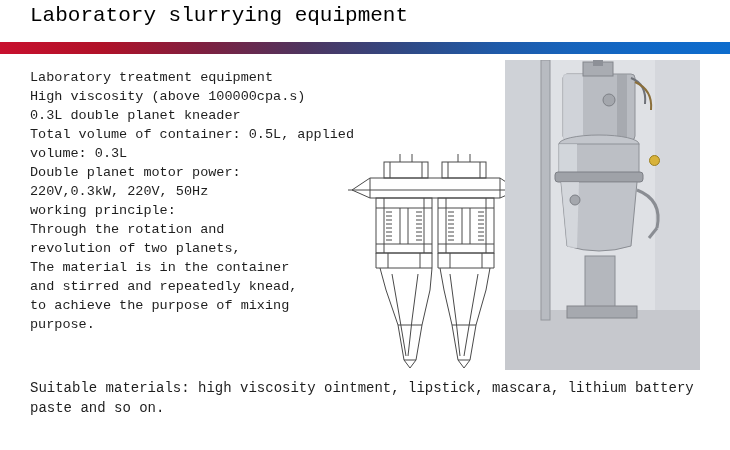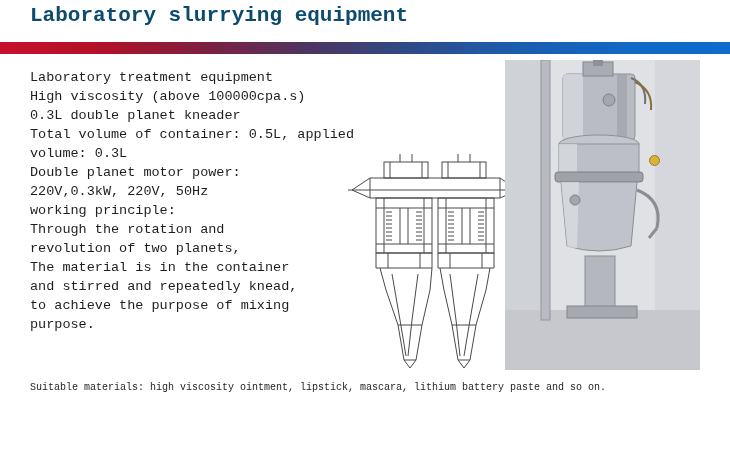--- a/index.html
+++ b/index.html
@@ -18,22 +18,22 @@
     width: 730px;
     height: 450px;
     box-sizing: border-box;
   }
   .title {
     position: absolute;
     left: 30px;
     top: 4px;
     font-family: "Liberation Mono", monospace;
     font-size: 21px;
-    font-weight: bold;
-    color: #0c4a6e;
+    font-weight: normal;
+    color: #000000;
     letter-spacing: 0px;
     white-space: nowrap;
   }
   .rule {
     position: absolute;
     left: 0;
     top: 42px;
     width: 730px;
     height: 12px;
     background: linear-gradient(to right,
@@ -63,21 +63,21 @@
     font-size: 13.5px;
     line-height: 19px;
     color: #1e1e1e;
     white-space: pre-wrap;
   }
   .footer-text {
     position: absolute;
     left: 30px;
     top: 378px;
     width: 670px;
-    font-size: 10px;
+    font-size: 14px;
     line-height: 20px;
     color: #1e1e1e;
     white-space: pre-wrap;
   }
   .figure-line {
     position: absolute;
     left: 340px;
     top: 150px;
     width: 190px;
     height: 225px;

